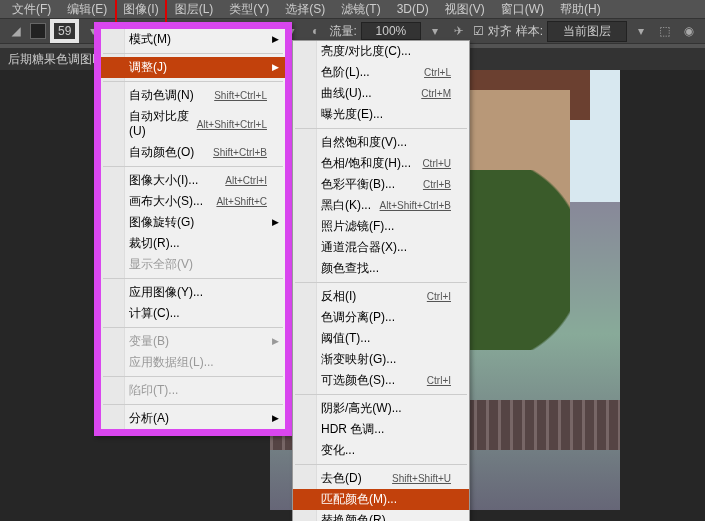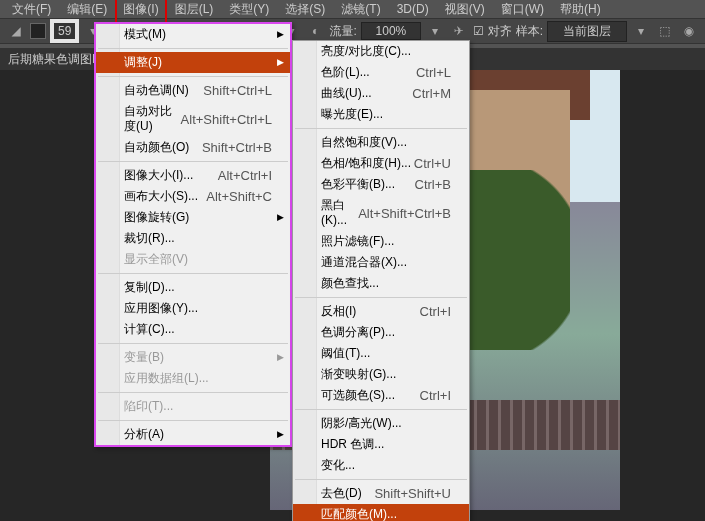--- a/index.html
+++ b/index.html
@@ -13,26 +13,26 @@
 .opt-icon { width: 20px; height: 20px; display: flex; align-items: center; justify-content: center; color: #aaa; }
 .opt-dropdown { background: #333; padding: 1px 6px; border: 1px solid #222; min-width: 60px; text-align: center; }
 .canvas-area { position: absolute; top: 48px; left: 0; right: 0; bottom: 0; background: #262626; }
 .tab-strip { height: 22px; background: #333; display: flex; align-items: center; color: #ccc; padding: 0 8px; }
 .canvas-bg { position: absolute; top: 70px; left: 270px; width: 350px; height: 440px; background: linear-gradient(to bottom, #d8e8f0 0%, #d8e8f0 30%, #889 30%, #8a9 60%, #667 100%); }
 .building { position: absolute; top: 20px; left: 120px; width: 180px; height: 200px; background: #b89878; }
 .roof { position: absolute; top: 0; left: 100px; width: 220px; height: 50px; background: #6b4030; clip-path: polygon(20% 0, 100% 0, 100% 100%, 0 100%); }
 .trees { position: absolute; top: 100px; left: 0; width: 300px; height: 180px; background: radial-gradient(circle at 30% 40%, #4a6b3a 40%, transparent 41%), radial-gradient(circle at 70% 50%, #3a5b2a 45%, transparent 46%); }
 .fence { position: absolute; bottom: 60px; left: 0; right: 0; height: 50px; background: repeating-linear-gradient(90deg, #766 0 3px, transparent 3px 12px), #544; }
 
-.main-menu { position: absolute; top: 22px; left: 94px; width: 198px; background: #f0f0f0; border: 2px solid #d946ef; box-shadow: 2px 2px 4px rgba(0,0,0,0.3); }
+.main-menu { position: absolute; top: 22px; left: 94px; width: 198px; background: #f0f0f0; border: 7px solid #d946ef; box-shadow: 2px 2px 4px rgba(0,0,0,0.3); }
 .sub-menu { position: absolute; top: 40px; left: 292px; width: 178px; background: #f0f0f0; border: 1px solid #999; box-shadow: 2px 2px 4px rgba(0,0,0,0.3); }
 .menu-row { display: flex; justify-content: space-between; align-items: center; padding: 3px 18px 3px 28px; color: #000; cursor: default; position: relative; line-height: 15px; }
 .menu-row.selected { background: #c2410c; color: #fff; }
 .menu-row.disabled { color: #999; }
-.menu-row .shortcut { color: #555; font-size: 13px; }
+.menu-row .shortcut { color: #555; font-size: 10px; text-decoration: underline; }
 .menu-row .arrow { position: absolute; right: 6px; font-size: 9px; }
 .menu-sep { height: 1px; background: #ccc; margin: 3px 2px; }
 .gutter { position: absolute; left: 0; top: 0; bottom: 0; width: 24px; background: #e8e8e8; border-right: 1px solid #ddd; }
 .menu-content { position: relative; }
 </style>
 </head>
 <body>
 
 <div class="menubar" id="menubar">
     <div class="menubar-item">文件(F)</div>
@@ -123,23 +123,20 @@
         <span class="arrow">▶</span>
       </div>
       <div class="menu-row">
         <span>裁切(R)...</span>
       </div>
       <div class="menu-row disabled">
         <span>显示全部(V)</span>
       </div>
       <div class="menu-sep"></div>
       <div class="menu-row">
-        <span>复制(D)...</span>
-      </div>
-      <div class="menu-row">
         <span>应用图像(Y)...</span>
       </div>
       <div class="menu-row">
         <span>计算(C)...</span>
       </div>
       <div class="menu-sep"></div>
       <div class="menu-row disabled">
         <span>变量(B)</span>
         <span class="arrow">▶</span>
       </div>

